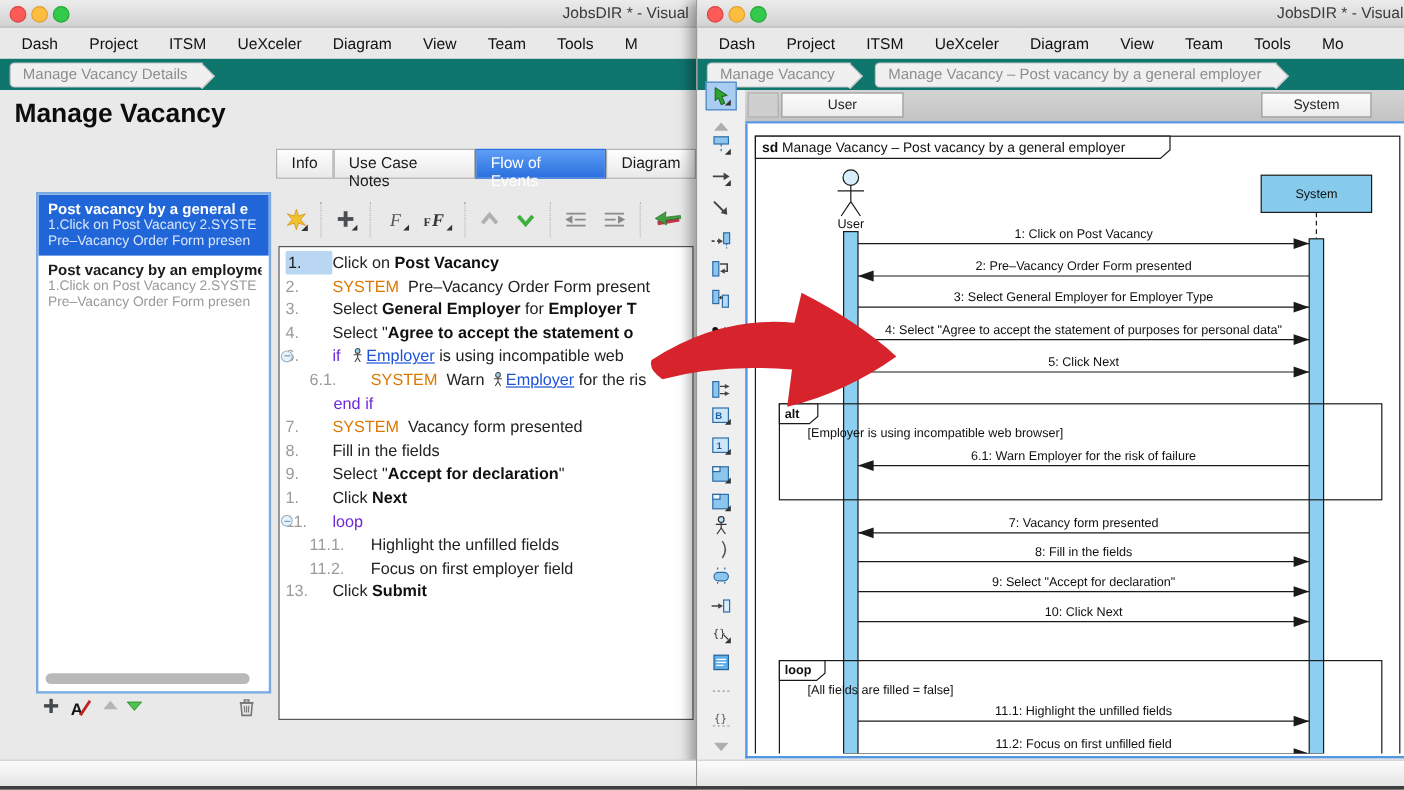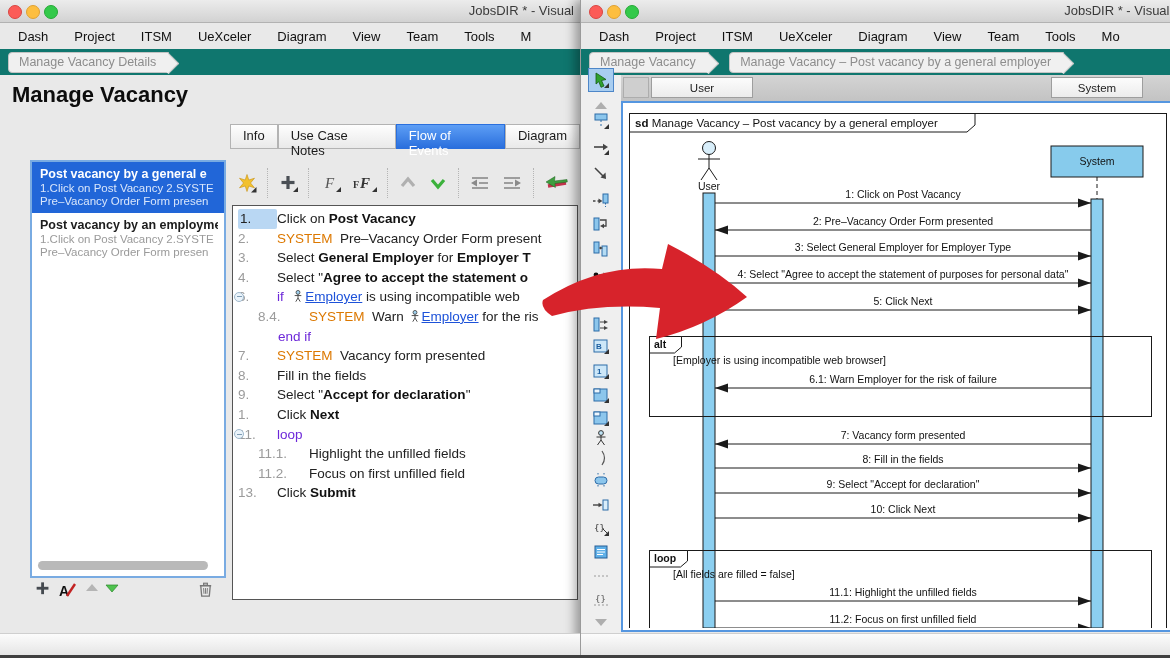--- a/index.html
+++ b/index.html
@@ -252,35 +252,35 @@
         <div class="row"><span class="num i0">2.</span><span class="seg-sys">SYSTEM</span><span class="">  Pre–Vacancy Order Form present</span></div>
         <div class="row"><span class="num i0">3.</span><span class="">Select </span><span class="seg-b">General Employer</span><span class=""> for </span><span class="seg-b">Employer T</span></div>
         <div class="row"><span class="num i0">4.</span><span class="">Select "</span><span class="seg-b">Agree to accept the statement o</span></div>
         <div class="row"><span class="expc"></span><span class="num i0">6.</span><span class="seg-kw">if</span><span class="">  </span><span class="miniactor"><svg viewBox="0 0 10 14" width="10" height="13">
               <circle cx="5" cy="2.6" r="2.1" fill="#9fd2f0" stroke="#444" stroke-width="0.9"></circle>
               <line x1="5" y1="4.7" x2="5" y2="8.6" stroke="#444"></line>
               <line x1="1.4" y1="6" x2="8.6" y2="6" stroke="#444"></line>
               <line x1="5" y1="8.6" x2="2.6" y2="12.6" stroke="#444"></line>
               <line x1="5" y1="8.6" x2="7.4" y2="12.6" stroke="#444"></line>
             </svg></span><span class="seg-link">Employer</span><span class=""> is using incompatible web</span></div>
-        <div class="row"><span class="num i1">8.4.</span><span class="seg-sys">SYSTEM</span><span class="">  Warn </span><span class="miniactor"><svg viewBox="0 0 10 14" width="10" height="13">
+        <div class="row"><span class="num i1">6.1.</span><span class="seg-sys">SYSTEM</span><span class="">  Warn </span><span class="miniactor"><svg viewBox="0 0 10 14" width="10" height="13">
               <circle cx="5" cy="2.6" r="2.1" fill="#9fd2f0" stroke="#444" stroke-width="0.9"></circle>
               <line x1="5" y1="4.7" x2="5" y2="8.6" stroke="#444"></line>
               <line x1="1.4" y1="6" x2="8.6" y2="6" stroke="#444"></line>
               <line x1="5" y1="8.6" x2="2.6" y2="12.6" stroke="#444"></line>
               <line x1="5" y1="8.6" x2="7.4" y2="12.6" stroke="#444"></line>
             </svg></span><span class="seg-link">Employer</span><span class=""> for the ris</span></div>
         <div class="row"><span class="spc"></span><span class="seg-kw">end if</span></div>
         <div class="row"><span class="num i0">7.</span><span class="seg-sys">SYSTEM</span><span class="">  Vacancy form presented</span></div>
         <div class="row"><span class="num i0">8.</span><span class="">Fill in the fields</span></div>
         <div class="row"><span class="num i0">9.</span><span class="">Select "</span><span class="seg-b">Accept for declaration</span><span class="">"</span></div>
         <div class="row"><span class="num i0">1.</span><span class="">Click </span><span class="seg-b">Next</span></div>
         <div class="row"><span class="expc"></span><span class="num i0">11.</span><span class="seg-kw">loop</span></div>
         <div class="row"><span class="num i1">11.1.</span><span class="">Highlight the unfilled fields</span></div>
-        <div class="row"><span class="num i1">11.2.</span><span class="">Focus on first unfilled field</span></div>
+        <div class="row"><span class="num i1">11.2.</span><span class="">Focus on first employer field</span></div>
         <div class="row"><span class="num i0">13.</span><span class="">Click </span><span class="seg-b">Submit</span></div>
       </div>
   </section>
 
   <section class="win" id="rwin">
     <div class="titlebar">
       <span class="light l-red"></span>
       <span class="light l-yel"></span>
       <span class="light l-grn"></span>
       <span class="wtitle" style="right:-18px">JobsDIR * - Visual Pa</span>

